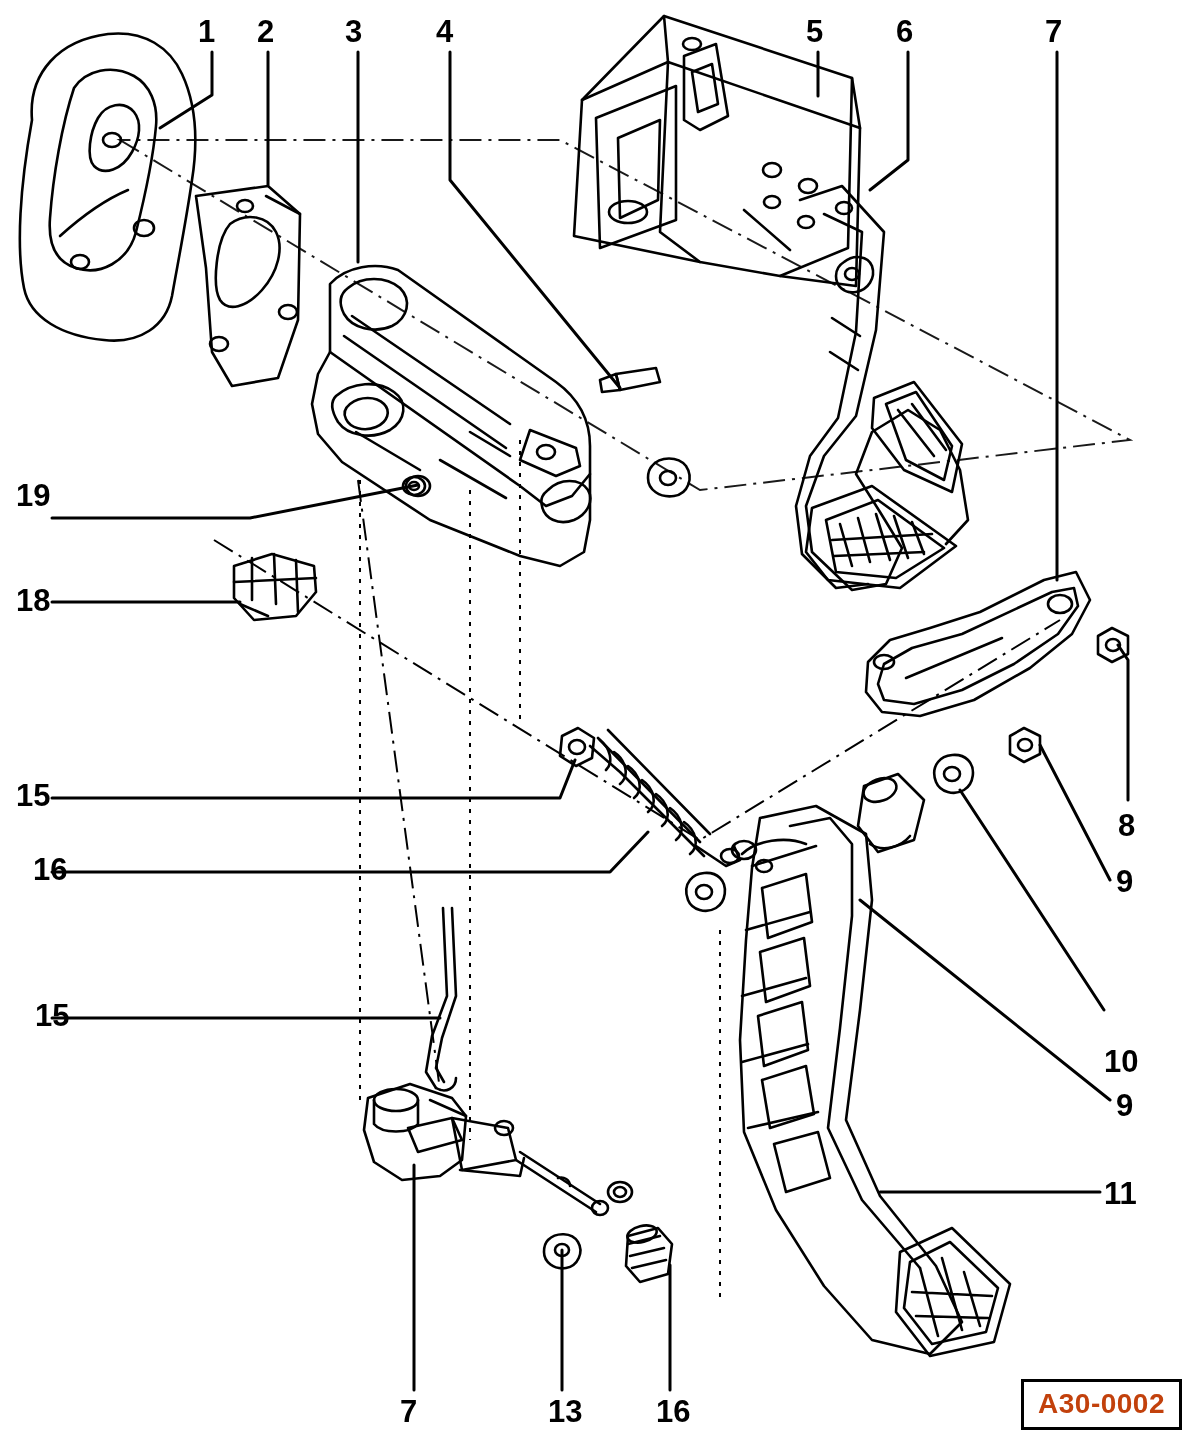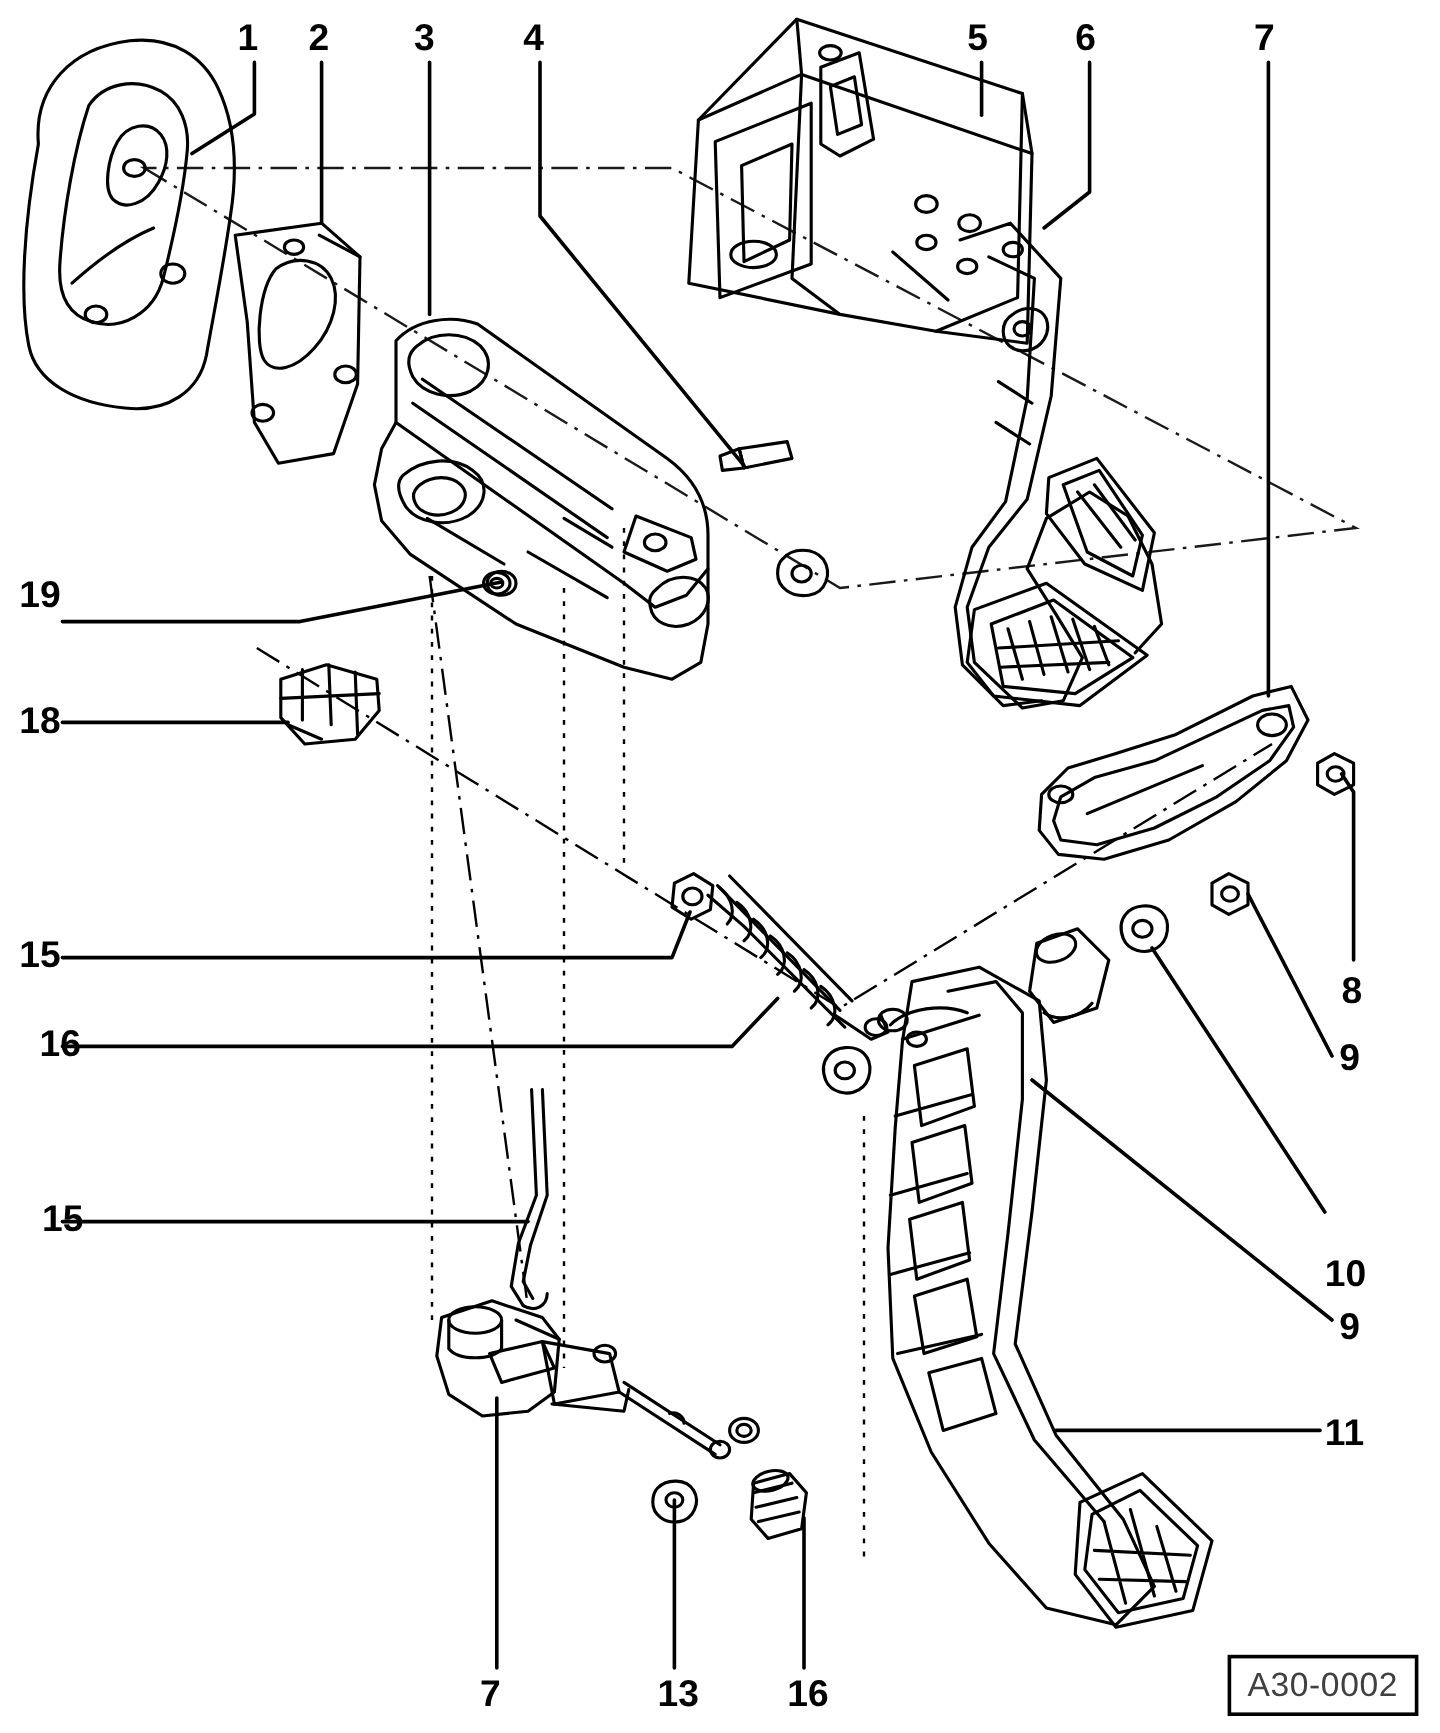--- a/index.html
+++ b/index.html
@@ -36,24 +36,24 @@
   #figure-code-box {
     position: absolute;
     right: 18px;
     bottom: 14px;
     border: 3px solid #000000;
     padding: 6px 14px 7px 14px;
     background: #ffffff;
   }
   #figure-code-box .code-text {
     font-family: "Liberation Sans", sans-serif;
-    font-weight: normal;
+    font-weight: bold;
     font-size: 28px;
     letter-spacing: 0.5px;
-    color: #404040;
+    color: #c2410c;
     white-space: nowrap;
   }
 </style>
 </head>
 <body>
 
 <div id="page">
 
   <svg id="diagram-svg" viewBox="0 0 1200 1444" xmlns="http://www.w3.org/2000/svg">
     <g fill="none" stroke="#000000" stroke-width="2.6" stroke-linejoin="round" stroke-linecap="round">

